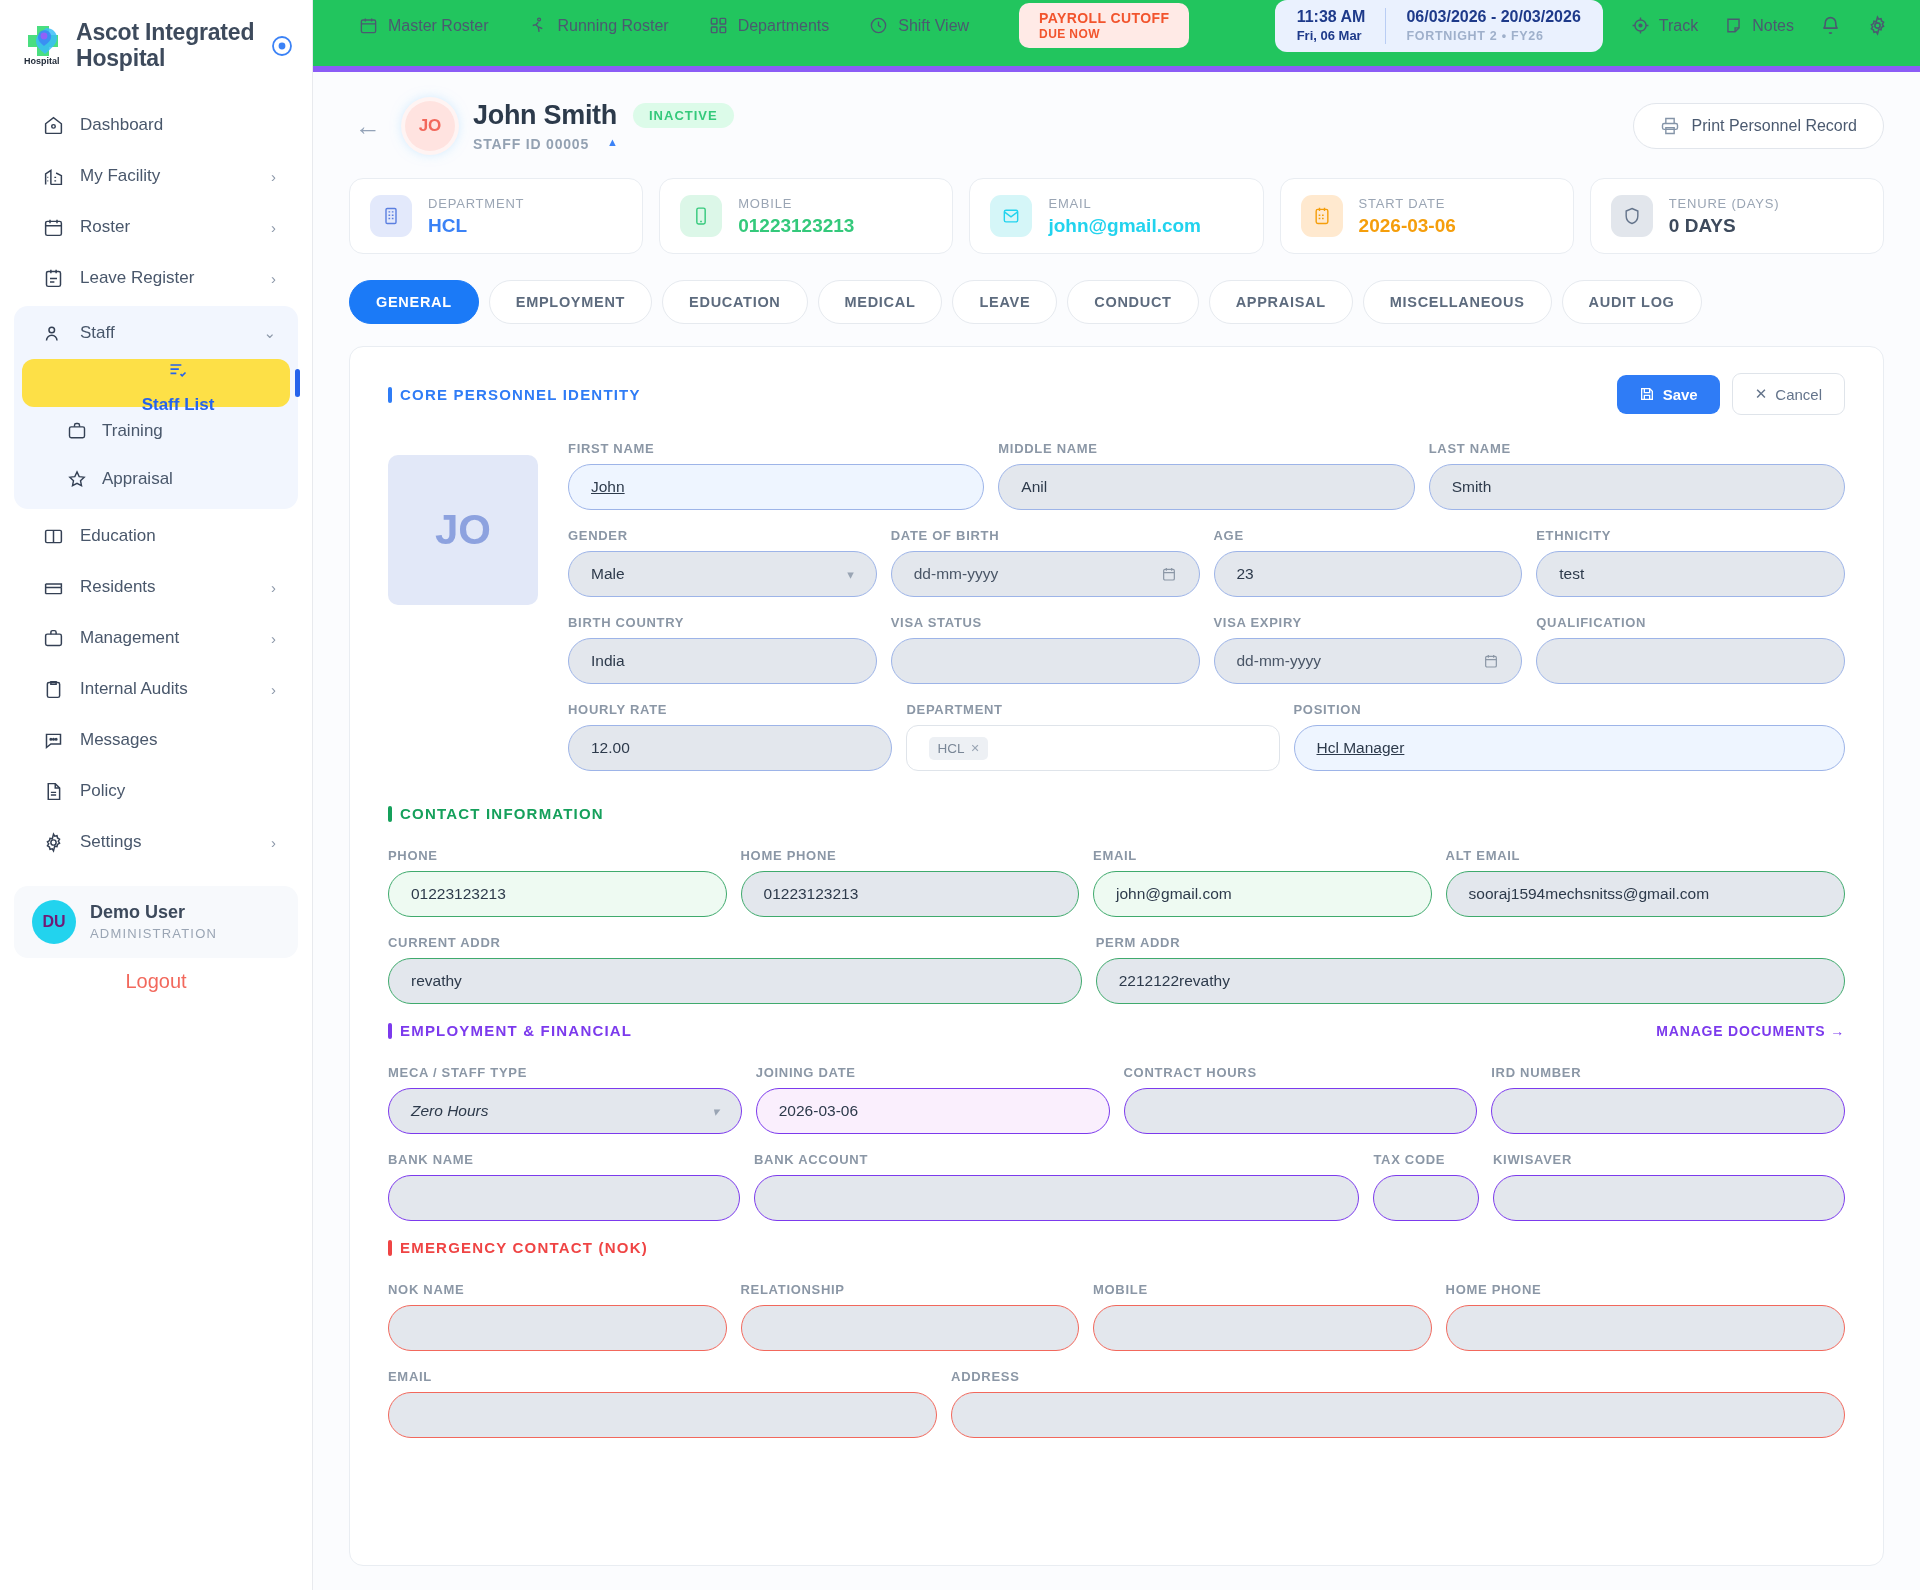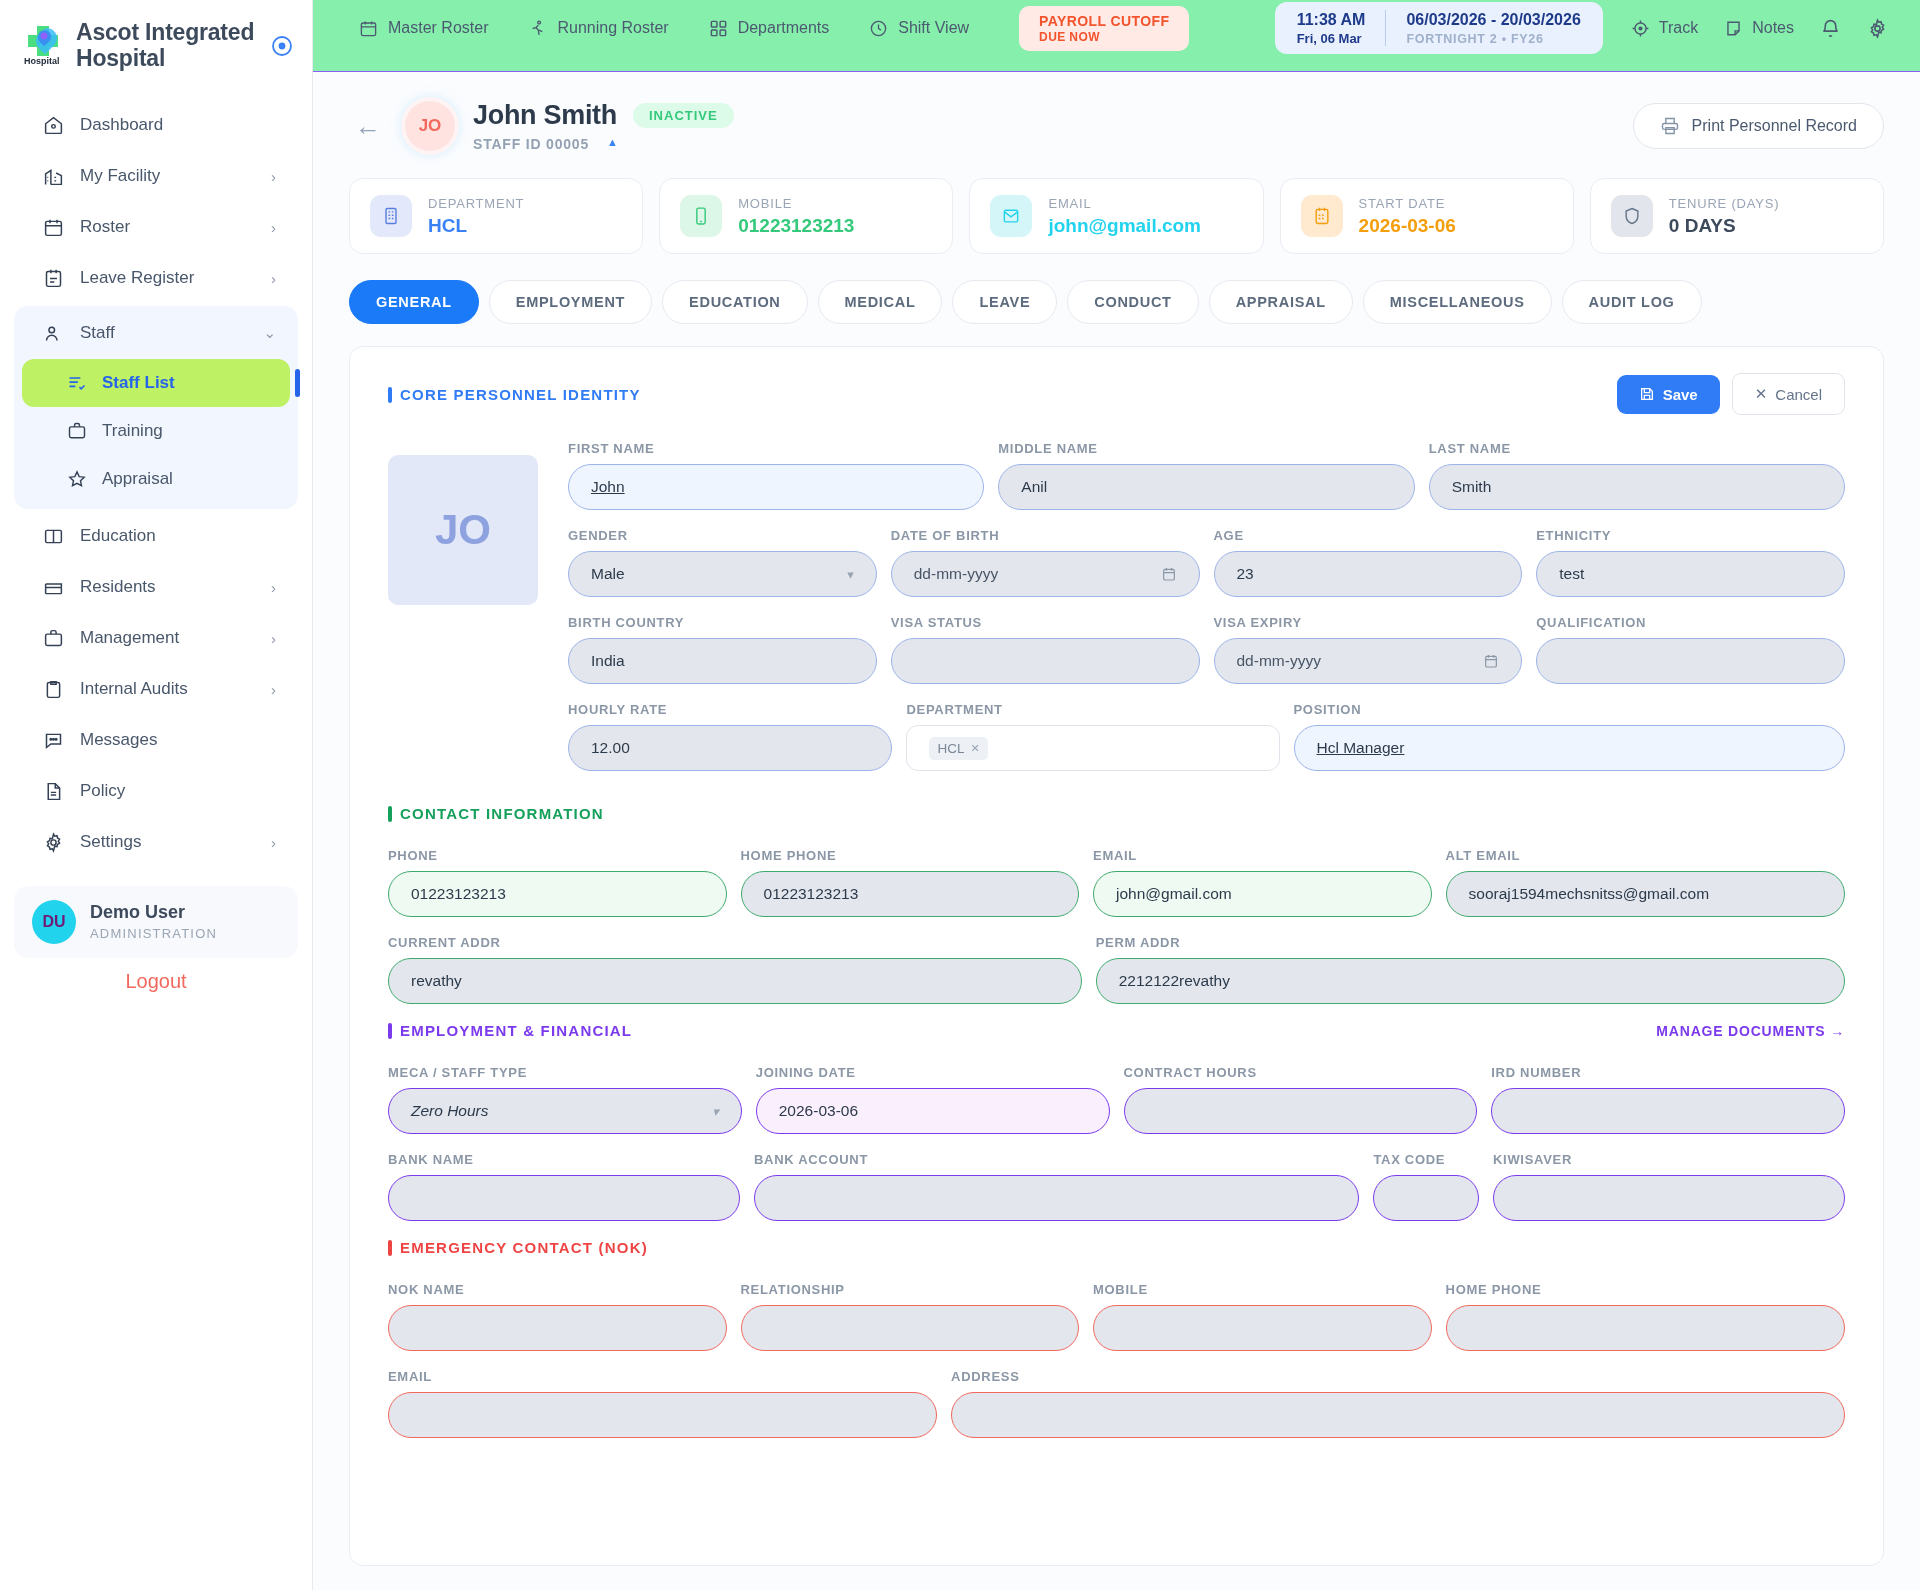--- a/index.html
+++ b/index.html
@@ -38,21 +38,21 @@
   .nav-item .ic { width: 22px; height: 22px; flex: 0 0 22px; display:flex; align-items:center; justify-content:center; }
   .nav-item .chev { margin-left: auto; color: #8c98a9; font-size: 15px; }
   .nav-group { background: #f2f6fe; border-radius: 14px; margin: 2px 14px; padding: 2px 0 6px; }
   .nav-group .nav-item { margin: 0; }
   .nav-sub {
     display: flex; align-items: center; gap: 14px;
     height: 48px; padding-left: 44px; margin: 0 8px;
     font-size: 17px; color: #49576b; cursor: pointer; border-radius: 12px;
     position: relative;
   }
-  .nav-sub.active { background: #bef264; color: #2563eb; font-weight: 700; }
+  .nav-sub.active { background: #fde047; color: #2563eb; font-weight: 700; flex-direction: column; }
   .nav-sub.active::after {
     content: ''; position: absolute; right: -10px; top: 10px;
     width: 5px; height: 28px; background: #2563eb; border-radius: 4px;
   }
   .nav-sub .ic { width: 22px; height: 22px; flex:0 0 22px; display:flex;align-items:center;justify-content:center;}
 
   .user-card {
     margin: 18px 14px 0; padding: 14px 18px;
     display: flex; align-items: center; gap: 14px;
     background: #f7f9fc; border-radius: 14px;
@@ -63,22 +63,22 @@
     display: flex; align-items: center; justify-content: center; flex: 0 0 44px;
   }
   .user-name { font-size: 18px; font-weight: 700; color: #3d4a5c; line-height: 1.2;}
   .user-role { font-size: 13px; color: #9aa5b4; letter-spacing: 1.2px; margin-top: 2px;}
   .logout { text-align: center; color: #f2685c; font-size: 20px; margin-top: 12px; cursor: pointer;}
 
   
   .main { flex: 1; height: 1590px; display: flex; flex-direction: column; background: #fbfcfe; overflow: hidden;}
 
   .topbar {
-    height: 72px; flex: 0 0 72px; background: #86efac;
-    border-bottom: 1px solid #8b5cf6;
+    height: 72px; flex: 0 0 72px; background: #22c55e;
+    border-bottom: 6px solid #8b5cf6;
     display: flex; align-items: center; padding: 0 22px 15px 28px; gap: 4px;
   }
   .top-link {
     display: flex; align-items: center; gap: 10px;
     padding: 8px 18px; font-size: 16px; color: #4b5a70; cursor: pointer; white-space: nowrap;
   }
   .payroll-chip {
     margin-left: 28px; background: #ffeae6; border-radius: 10px;
     padding: 7px 20px; cursor: pointer;
   }

